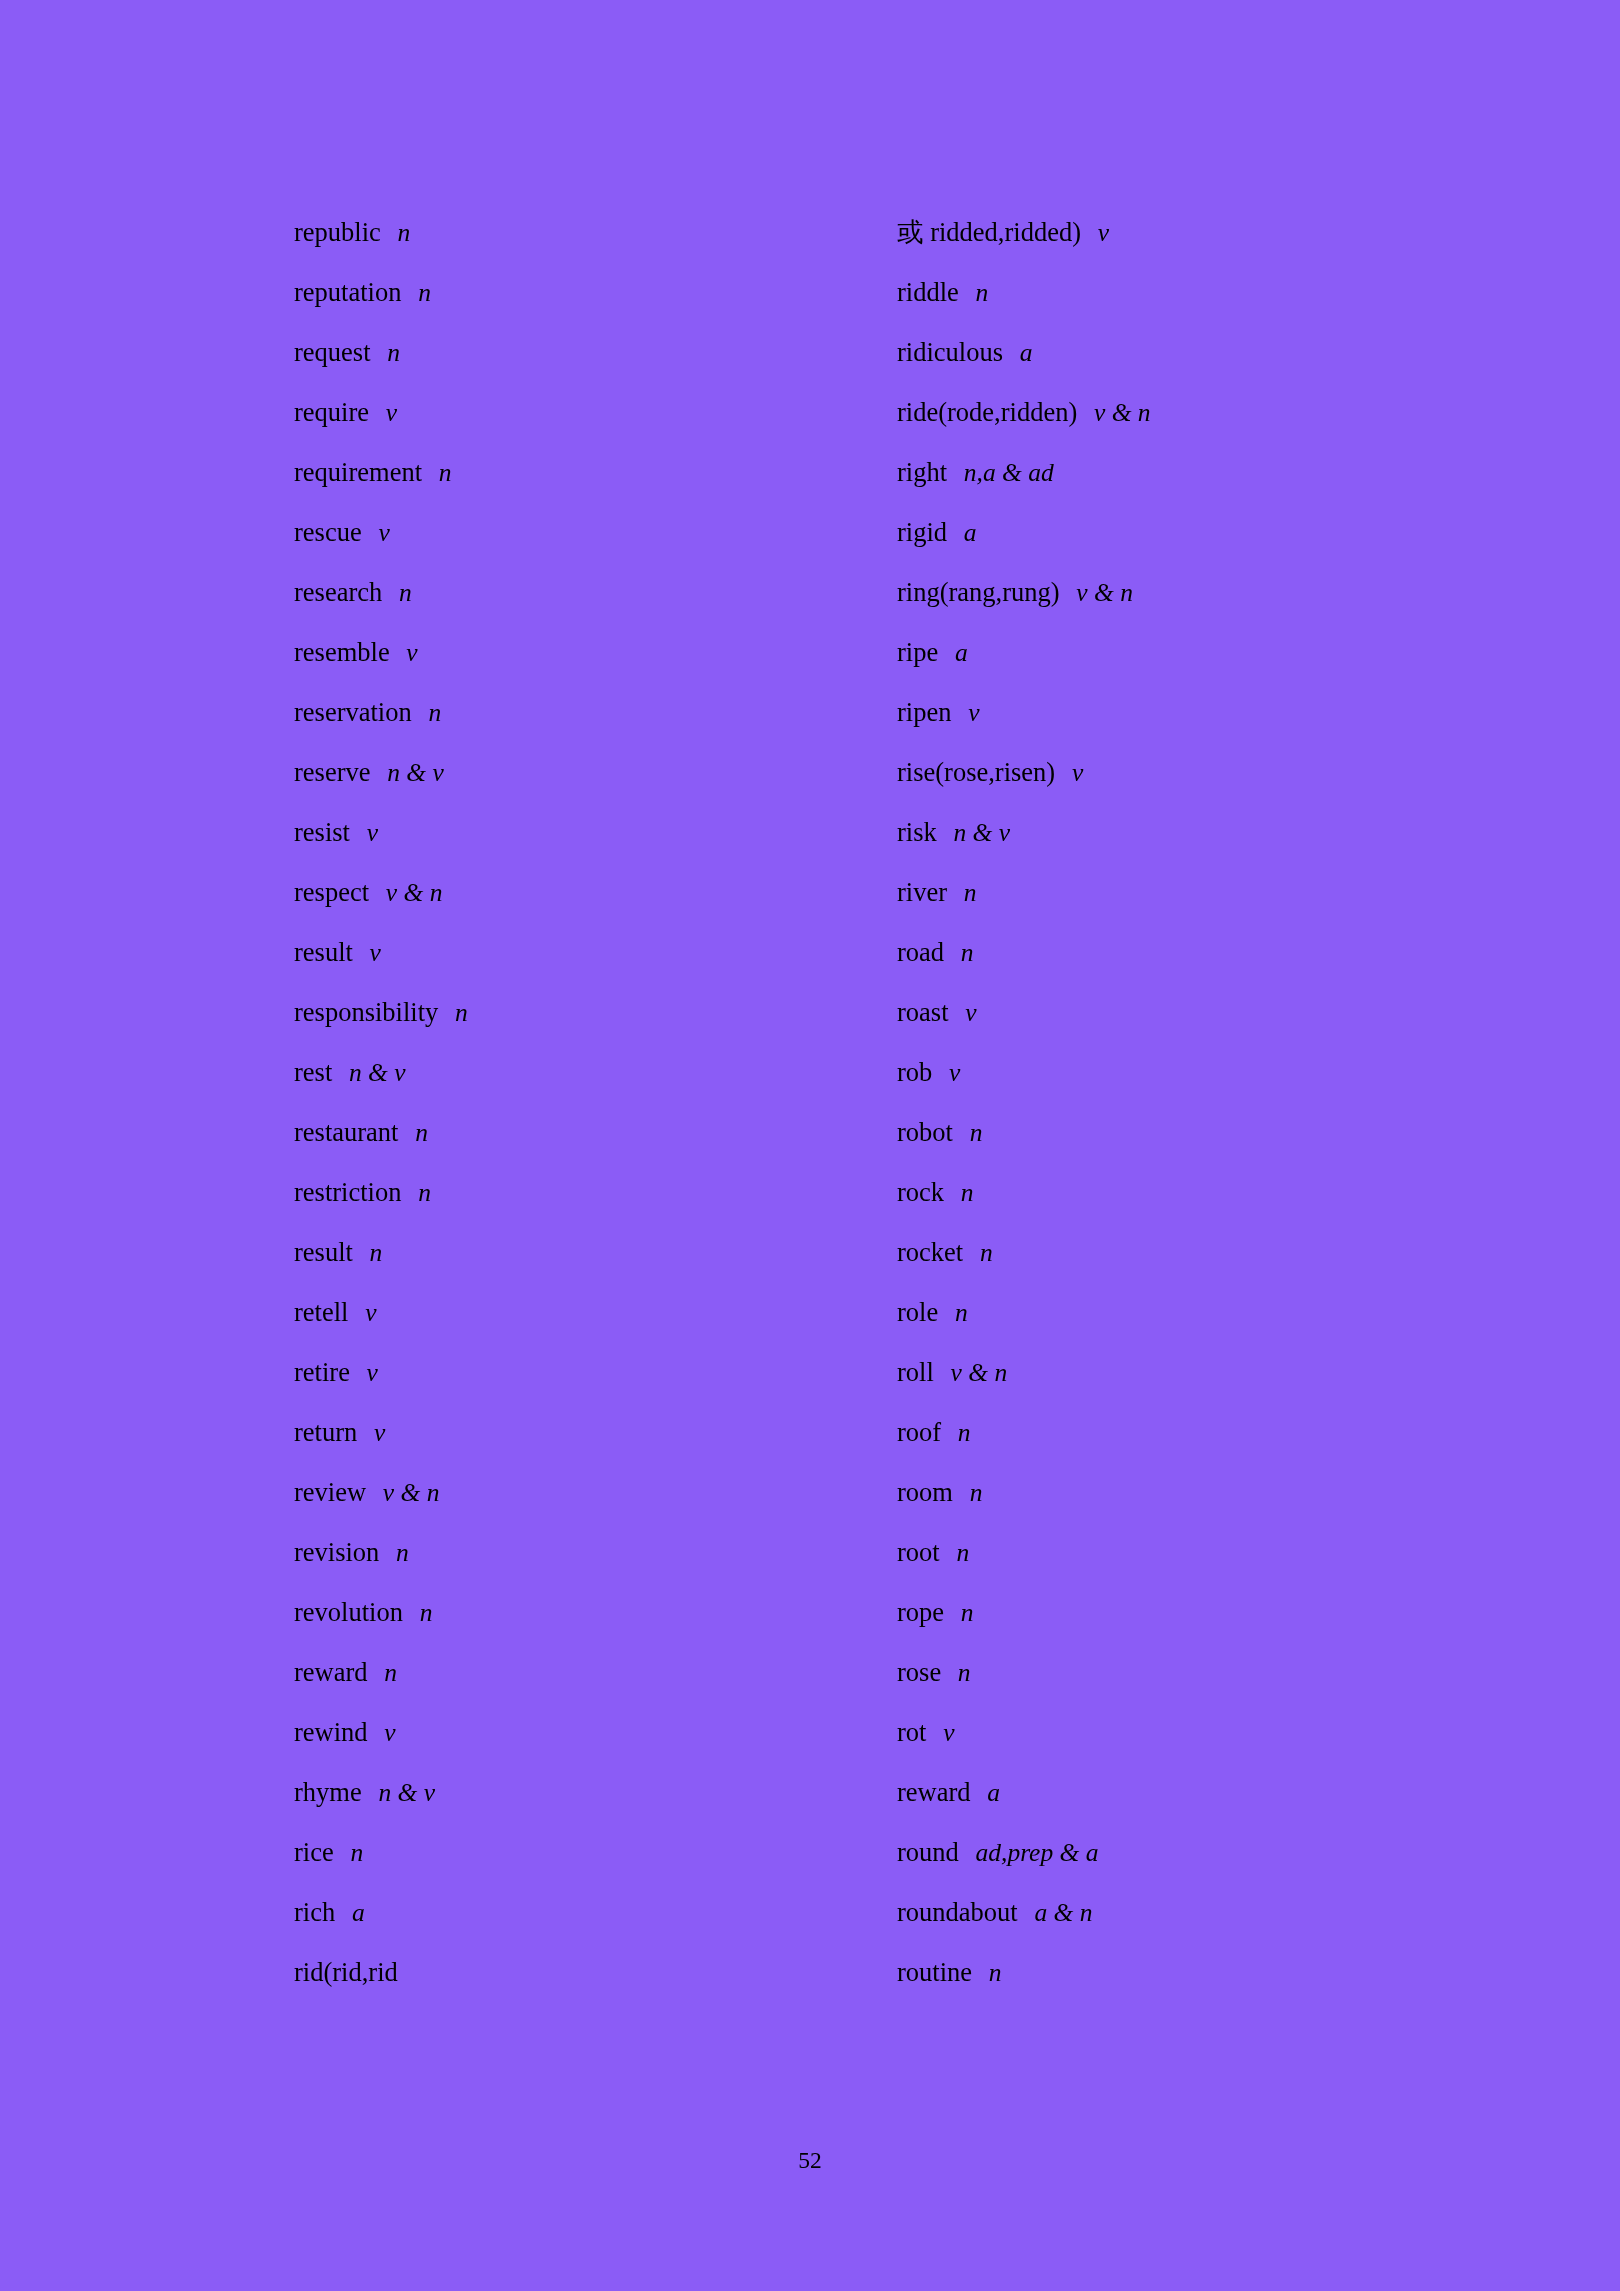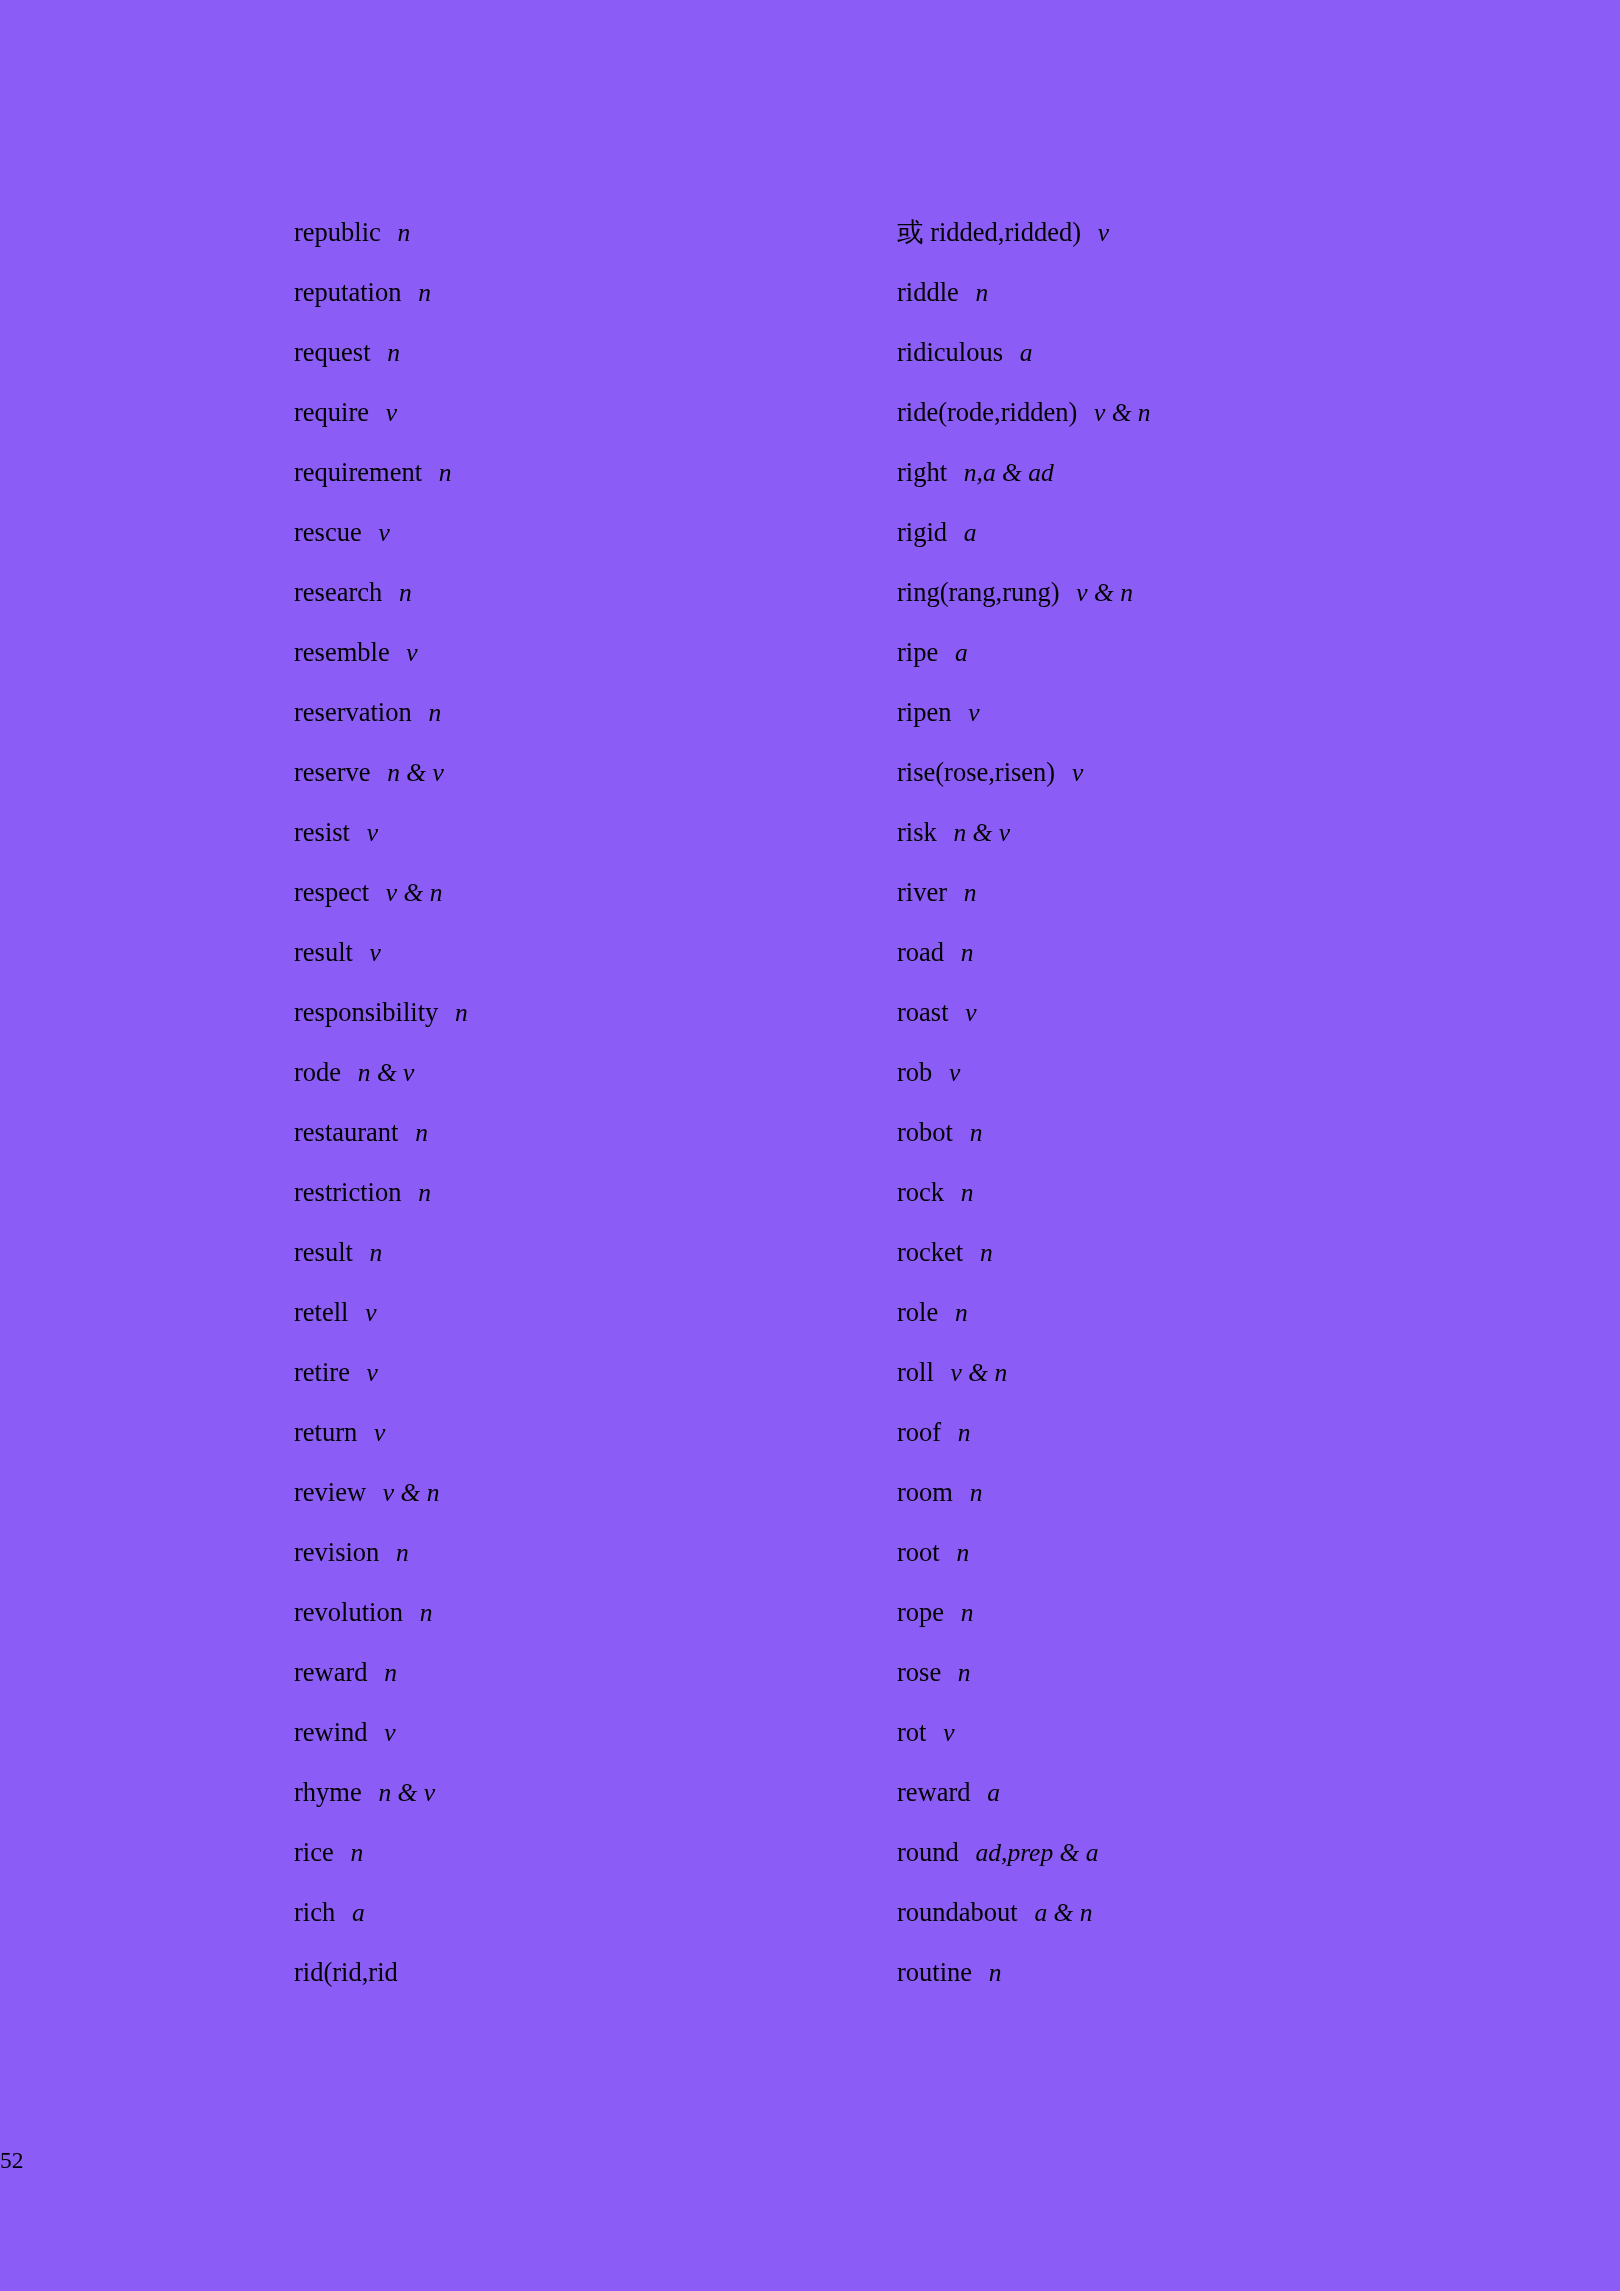--- a/index.html
+++ b/index.html
@@ -48,21 +48,21 @@
   .pos {
     font-style: italic;
     margin-left: 16.7px;
     font-size: 25.5px;
   }
   .page-number {
     position: absolute;
     top: 2147px;
     left: 0;
     width: 1620px;
-    text-align: left;
+    text-align: center;
     font-size: 23.5px;
   }
 </style>
 </head>
 <body>
 
 <div class="page">
   <div class="columns">
     <div class="col left" id="col-left">
         <div class="entry"><span class="word">republic</span><span class="pos">n</span></div>
@@ -72,21 +72,21 @@
         <div class="entry"><span class="word">requirement</span><span class="pos">n</span></div>
         <div class="entry"><span class="word">rescue</span><span class="pos">v</span></div>
         <div class="entry"><span class="word">research</span><span class="pos">n</span></div>
         <div class="entry"><span class="word">resemble</span><span class="pos">v</span></div>
         <div class="entry"><span class="word">reservation</span><span class="pos">n</span></div>
         <div class="entry"><span class="word">reserve</span><span class="pos">n &amp; v</span></div>
         <div class="entry"><span class="word">resist</span><span class="pos">v</span></div>
         <div class="entry"><span class="word">respect</span><span class="pos">v &amp; n</span></div>
         <div class="entry"><span class="word">result</span><span class="pos">v</span></div>
         <div class="entry"><span class="word">responsibility</span><span class="pos">n</span></div>
-        <div class="entry"><span class="word">rode</span><span class="pos">n &amp; v</span></div>
+        <div class="entry"><span class="word">rest</span><span class="pos">n &amp; v</span></div>
         <div class="entry"><span class="word">restaurant</span><span class="pos">n</span></div>
         <div class="entry"><span class="word">restriction</span><span class="pos">n</span></div>
         <div class="entry"><span class="word">result</span><span class="pos">n</span></div>
         <div class="entry"><span class="word">retell</span><span class="pos">v</span></div>
         <div class="entry"><span class="word">retire</span><span class="pos">v</span></div>
         <div class="entry"><span class="word">return</span><span class="pos">v</span></div>
         <div class="entry"><span class="word">review</span><span class="pos">v &amp; n</span></div>
         <div class="entry"><span class="word">revision</span><span class="pos">n</span></div>
         <div class="entry"><span class="word">revolution</span><span class="pos">n</span></div>
         <div class="entry"><span class="word">reward</span><span class="pos">n</span></div>

